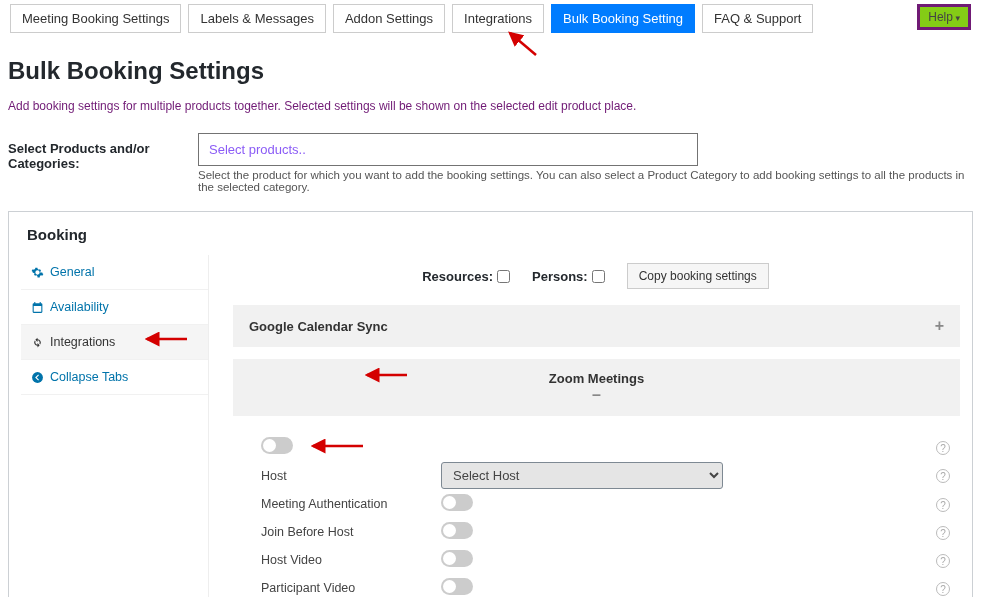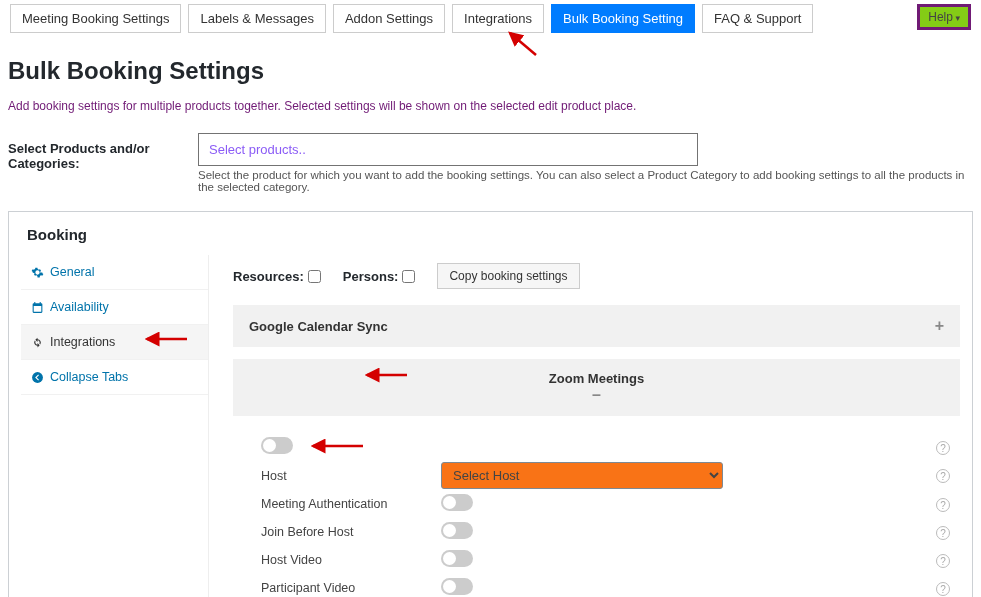--- a/index.html
+++ b/index.html
@@ -34,21 +34,21 @@
 .main-top { display: flex; gap: 22px; font-size: 13px; font-weight: 700; margin-bottom: 16px; }
 .acc { background: #f1f1f1; padding: 12px 16px; margin-bottom: 12px; display: flex; justify-content: space-between; align-items: center; font-weight: 700; color: #333; cursor: pointer; }
 .acc .sign { color: #888; font-size: 16px; }
 .zoom-body { padding: 6px 0 4px 28px; }
 .zrow { display: flex; align-items: center; min-height: 26px; margin-bottom: 2px; }
 .zrow .zlabel { width: 180px; font-size: 12.5px; color: #444; }
 .zrow .zctrl { flex: 1; }
 .zrow .zhint { width: 34px; text-align: center; }
 .toggle { width: 32px; height: 17px; background: #ccc; border-radius: 17px; position: relative; display: inline-block; cursor: pointer; }
 .toggle::after { content: ""; position: absolute; width: 13px; height: 13px; background: #fff; border-radius: 50%; top: 2px; left: 2px; }
-.host-select { width: 282px; border: 1px solid #7e8993; padding: 4px 7px; font-size: 13px; background: #f97316; color: #444; border-radius: 3px; }
+.host-select { width: 282px; border: 1px solid #7e8993; padding: 4px 7px; font-size: 13px; background: #e5e5e5; color: #444; border-radius: 3px; }
 .hint-icon { display: inline-block; width: 14px; height: 14px; border: 1px solid #bbb; border-radius: 50%; color: #aaa; font-size: 10px; line-height: 13px; text-align: center; cursor: help; }
 .arrow-red { position: absolute; pointer-events: none; }
 .arrow-red svg { display: block; }
 </style>
 </head>
 <body>
 
 <div class="top-wrap">
   <div class="help-btn">Help</div>
   <div class="tabs">
@@ -131,21 +131,21 @@
             <svg viewBox="0 0 24 24" fill="#0073aa">
               <circle cx="12" cy="12" r="10" fill="#0073aa"></circle>
               <path d="M14 7l-5 5 5 5" stroke="#fff" stroke-width="2" fill="none"></path>
             </svg>
           </span>
         <span>Collapse Tabs</span>
       </div>
     </div>
 
     <div class="main">
-      <div class="main-top" style="justify-content:flex-start; align-items:center; padding-right:2px;">
+      <div class="main-top" style="justify-content:center; align-items:center; padding-right:2px;">
         <div style="display:flex; gap:22px;">
           <label class="chk-wrap">
             <span>Resources:</span>
             <input type="checkbox" style="">
           </label>
           <label class="chk-wrap">
             <span>Persons:</span>
             <input type="checkbox" style="">
           </label>
         </div>

